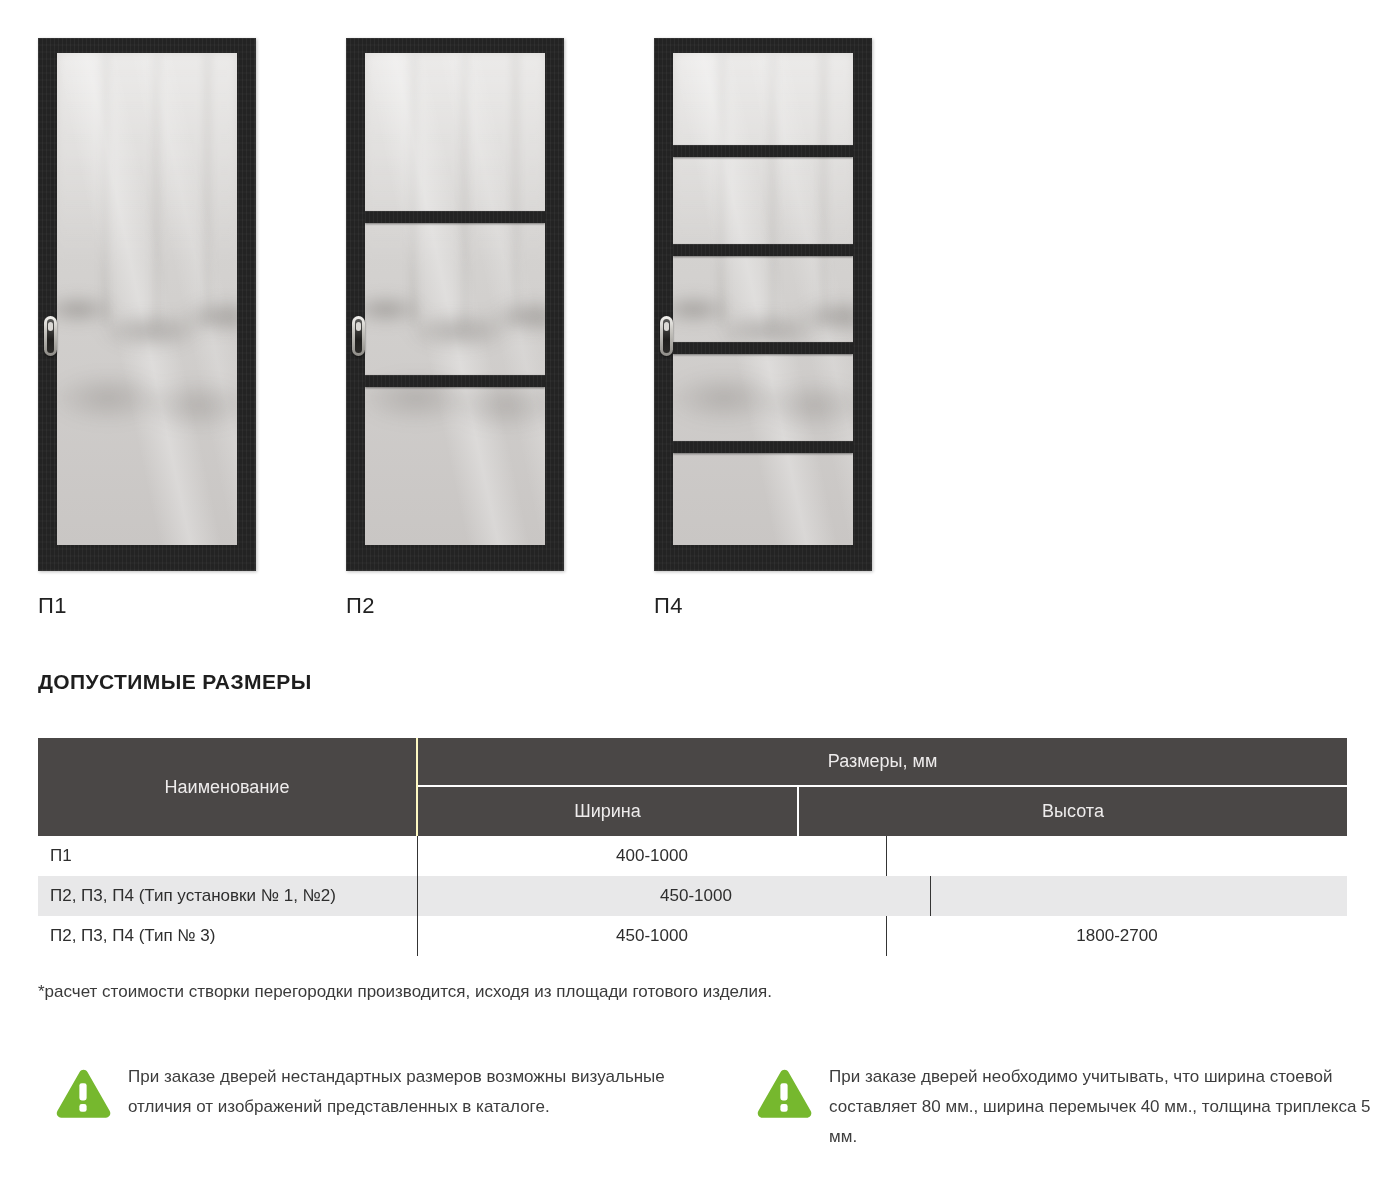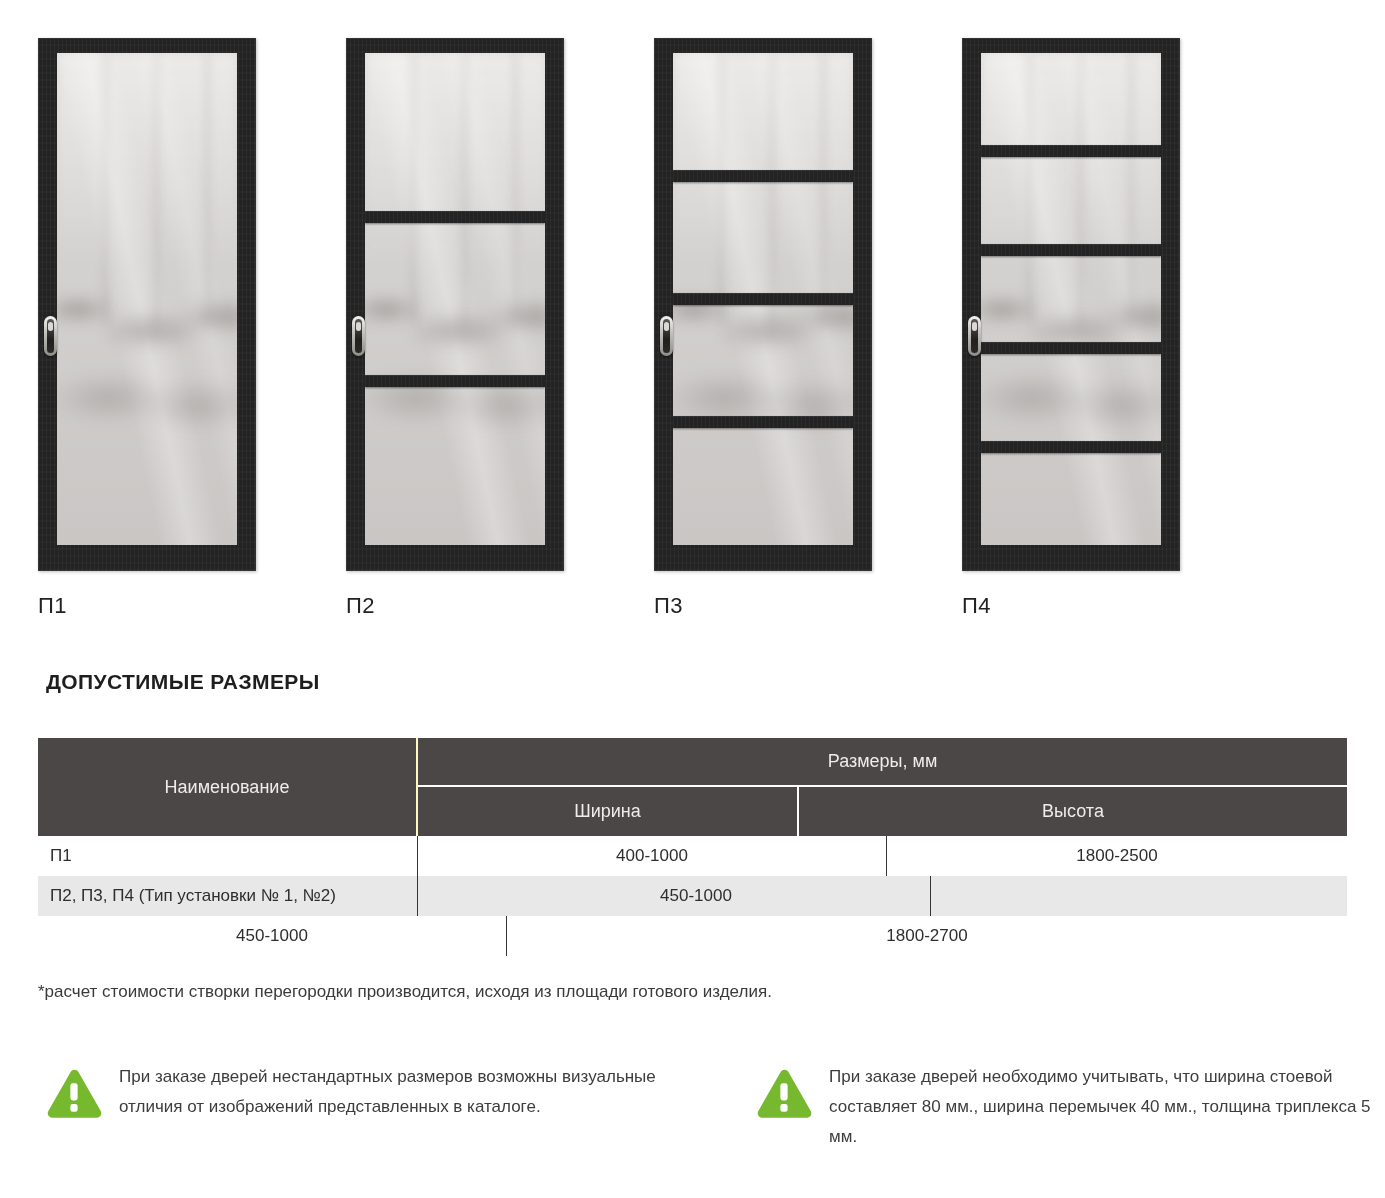--- a/index.html
+++ b/index.html
@@ -41,21 +41,21 @@
            background: linear-gradient(180deg,#f5f4f1 0%, #c9c7c2 35%, #8e8c87 100%);
            box-shadow: 0 1px 2px rgba(0,0,0,0.55); }
   .handle::after { content:''; position:absolute; inset:3px; border-radius:5px;
            background: linear-gradient(180deg,#5a5a58 0%, #21201e 60%, #2b2a28 100%); }
   .handle::before { content:''; position:absolute; top:6px; left:4px; width:5px; height:9px; border-radius:3px;
            background:#dbd9d5; z-index:2; }
   .door-label { margin-top:22px; font-size:22px; color:#222; letter-spacing:0.5px; }
 
   
   .section-title { position:absolute; left:38px; top:670px; font-size:21px; font-weight:700;
-                   letter-spacing:0.4px; color:#1e1e1e;margin-left:8px; }
+                   letter-spacing:0.4px; color:#1e1e1e; }
 
   
   .size-table { position:absolute; left:38px; top:738px; width:1309px; }
   .thead { display:flex; height:98px; background:var(--header-bg,#4a4746); color:#eeecec; }
   .th-name { width:380px; display:flex; align-items:center; justify-content:center;
              border-right:2px solid #fef9c3; font-size:18px; }
   .th-right { flex:1; display:flex; flex-direction:column; }
   .th-sizes { height:49px; display:flex; align-items:center; justify-content:center;
               border-bottom:2px solid #fff; font-size:18px; }
   .th-sub { flex:1; display:flex; }
@@ -68,21 +68,21 @@
              border-right:1.5px solid #343434; }
   .td-w { width:469px; display:flex; align-items:center; justify-content:center;
           border-right:1.5px solid #343434; }
   .td-h { flex:1; display:flex; align-items:center; justify-content:center; }
 
   
   .footnote { position:absolute; left:38px; top:982px; font-size:17px; color:#3a3a3a; }
 
   
   .note { position:absolute; top:1062px; display:flex; align-items:flex-start; }
-  .note-1 { left:45px; }
+  .note-1 { left:54px; }
   .note-2 { left:755px; }
   .note-icon { width:58px; height:56px; margin-top:5px; flex:0 0 auto; }
   .note-text { margin-left:16px; width:565px; font-size:17px; line-height:30px; color:#3d3d3d; }
 </style>
 </head>
 <body>
 
 <div class="page">
 
   <div class="doors-row">
@@ -103,32 +103,20 @@
             <div class="crossbar" style="top: calc(66.667% - 6px);"></div>
           </div>
         <div class="handle"></div>
       </div>
       <div class="door-label">П2</div>
     </div>
     <div class="door-block">
       <div class="door">
         <div class="glass">
             <div class="sweep"></div>
-            <div class="crossbar" style="top: calc(25% - 6px);"></div>
-            <div class="crossbar" style="top: calc(50% - 6px);"></div>
-            <div class="crossbar" style="top: calc(75% - 6px);"></div>
-          </div>
-        <div class="handle"></div>
-      </div>
-      <div class="door-label">П3</div>
-    </div>
-    <div class="door-block">
-      <div class="door">
-        <div class="glass">
-            <div class="sweep"></div>
             <div class="crossbar" style="top: calc(20% - 6px);"></div>
             <div class="crossbar" style="top: calc(40% - 6px);"></div>
             <div class="crossbar" style="top: calc(60% - 6px);"></div>
             <div class="crossbar" style="top: calc(80% - 6px);"></div>
           </div>
         <div class="handle"></div>
       </div>
       <div class="door-label">П4</div>
     </div>
   </div>
@@ -142,27 +130,27 @@
         <div class="th-sizes">Размеры, мм</div>
         <div class="th-sub">
           <div class="th-w">Ширина</div>
           <div class="th-h">Высота</div>
         </div>
       </div>
     </div>
     <div class="trow">
       <div class="td-name">П1</div>
       <div class="td-w">400-1000</div>
-      <div class="td-h">1800-2500</div>
     </div>
     <div class="trow alt">
       <div class="td-name">П2, П3, П4 (Тип установки № 1, №2)</div>
       <div class="td-w">450-1000</div>
     </div>
     <div class="trow">
+      <div class="td-name">П2, П3, П4 (Тип № 3)</div>
       <div class="td-w">450-1000</div>
       <div class="td-h">1800-2700</div>
     </div>
   </div>
 
   <div class="footnote">*расчет стоимости створки перегородки производится, исходя из площади готового изделия.</div>
 
   <div class="note note-1">
     <svg class="note-icon" viewBox="0 0 64 60">
       <path d="M28.3 4.6 L3.7 47.6 c-1.9 3.3 0.5 7.4 4.3 7.4 h49.2 c3.8 0 6.2-4.1 4.3-7.4 L36.9 4.6 c-1.9-3.3-6.7-3.3-8.6 0 Z" fill="var(--green,#76b82e)"></path>

